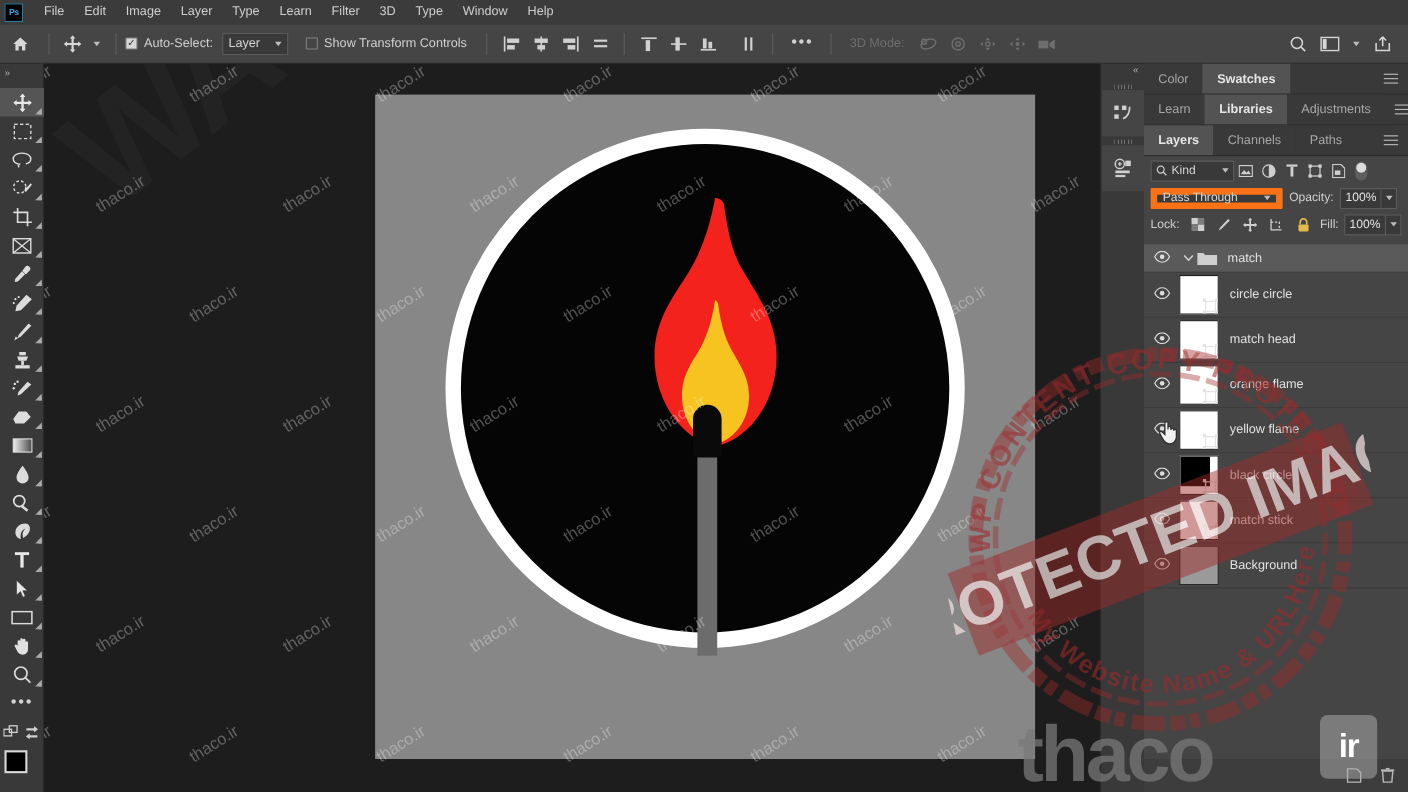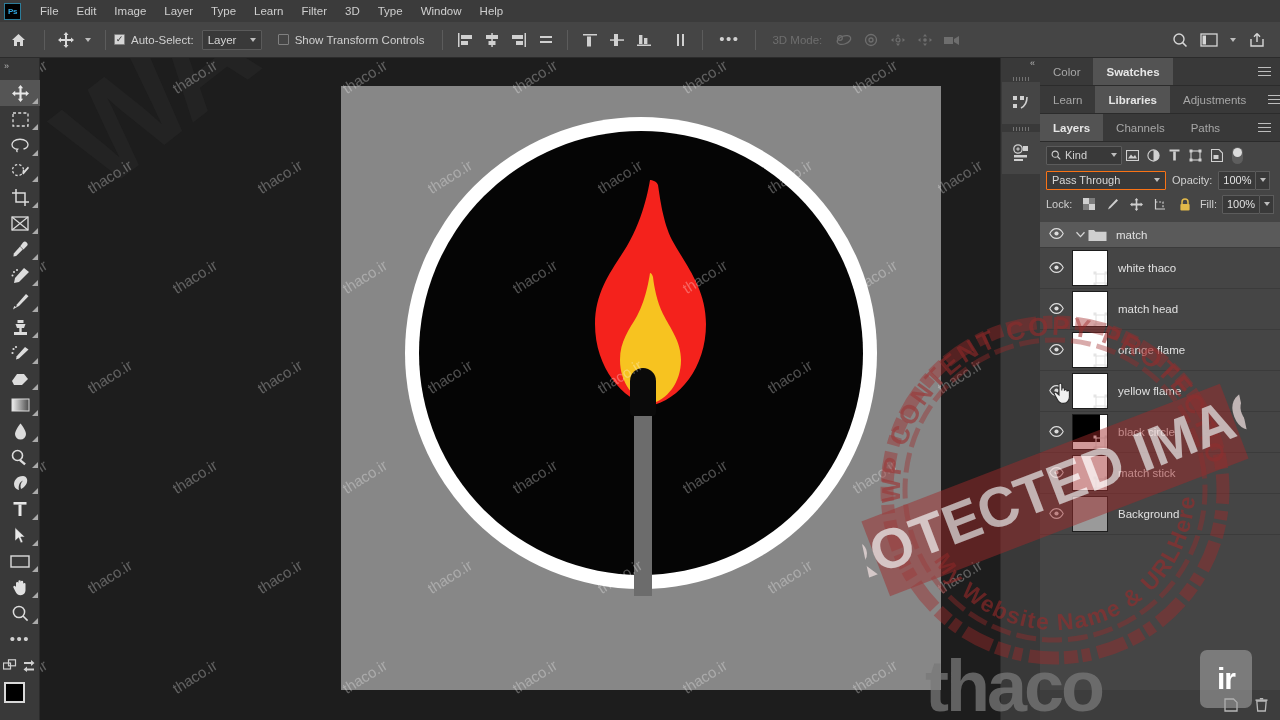--- a/index.html
+++ b/index.html
@@ -110,21 +110,21 @@
   .layers-panel { background:#454545; height:calc(662px - 28px - 28px - 28px); position:relative;}
   .filter-row { display:flex; align-items:center; height:26px; padding:0 6px; gap:0;}
   .kindbox { background:#393939; border:1px solid #5c5c5c; height:19px; width:76px;
      display:flex; align-items:center; padding:0 4px; gap:4px; border-radius:1px;}
   .kindbox .lbl { font-size:11px; color:#d3d3d3; flex:1;}
   .f-ic { width:21px; height:20px; display:flex; align-items:center; justify-content:center;}
   .pill { width:11px;height:17px;border-radius:6px;background:#5e5e5e;position:relative;}
   .pill::after{content:"";position:absolute;left:1px;top:1px;width:9px;height:9px;border-radius:50%;background:#dcdcdc;}
 
   .blend-row { display:flex; align-items:center; height:24px; padding:0 6px; gap:6px;}
-  .blendsel { background:#393939;border:1px solid #f97316;height:19px;width:120px;
+  .blendsel { background:#393939;border:6px solid #f97316;height:19px;width:120px;
      display:flex;align-items:center;justify-content:space-between;padding:0 5px;
      font-size:11px;color:#d8d8d8;border-radius:1px;}
   .opl { font-size:11px;color:#cfcfcf;}
   .numbox { background:#393939;border:1px solid #5c5c5c;height:19px;width:38px;
      display:flex;align-items:center;justify-content:center;font-size:11px;color:#e2e2e2;border-radius:1px;}
   .numstep { width:14px;height:19px;background:#393939;border:1px solid #5c5c5c;border-left:none;
      display:flex;align-items:center;justify-content:center;}
 
   .lock-row { display:flex; align-items:center; height:24px; padding:0 6px; gap:5px;}
   .lock-lbl { font-size:11px; color:#cfcfcf; margin-right:2px;}
@@ -736,21 +736,21 @@
             </div>
             <div class="thumb">
               <span class="bx"><svg width="15" height="15" viewBox="0 0 15 15">
                   <rect x="3" y="3" width="9" height="9" fill="none" stroke="#e4e4e4" stroke-width="1.1"></rect>
                   <rect x="0.5" y="0.5" width="3" height="3" fill="#e4e4e4"></rect>
                   <rect x="11.5" y="0.5" width="3" height="3" fill="#e4e4e4"></rect>
                   <rect x="0.5" y="11.5" width="3" height="3" fill="#e4e4e4"></rect>
                   <rect x="11.5" y="11.5" width="3" height="3" fill="#e4e4e4"></rect>
                 </svg></span>
             </div>
-            <span class="lname">white thaco</span>
+            <span class="lname">circle circle</span>
           </div>
           <div class="lrow">
             <div class="eye">
               <span><svg width="15" height="11" viewBox="0 0 15 11">
                   <path d="M7.5 0.6 C3.2 0.6 0.8 5.5 0.8 5.5 S3.2 10.4 7.5 10.4 S14.2 5.5 14.2 5.5 S11.8 0.6 7.5 0.6 Z" fill="none" stroke="#dcdcdc" stroke-width="1.1"></path>
                   <circle cx="7.5" cy="5.5" r="2.1" fill="#dcdcdc"></circle>
                 </svg></span>
             </div>
             <div class="thumb">
               <span class="bx"><svg width="15" height="15" viewBox="0 0 15 15">

